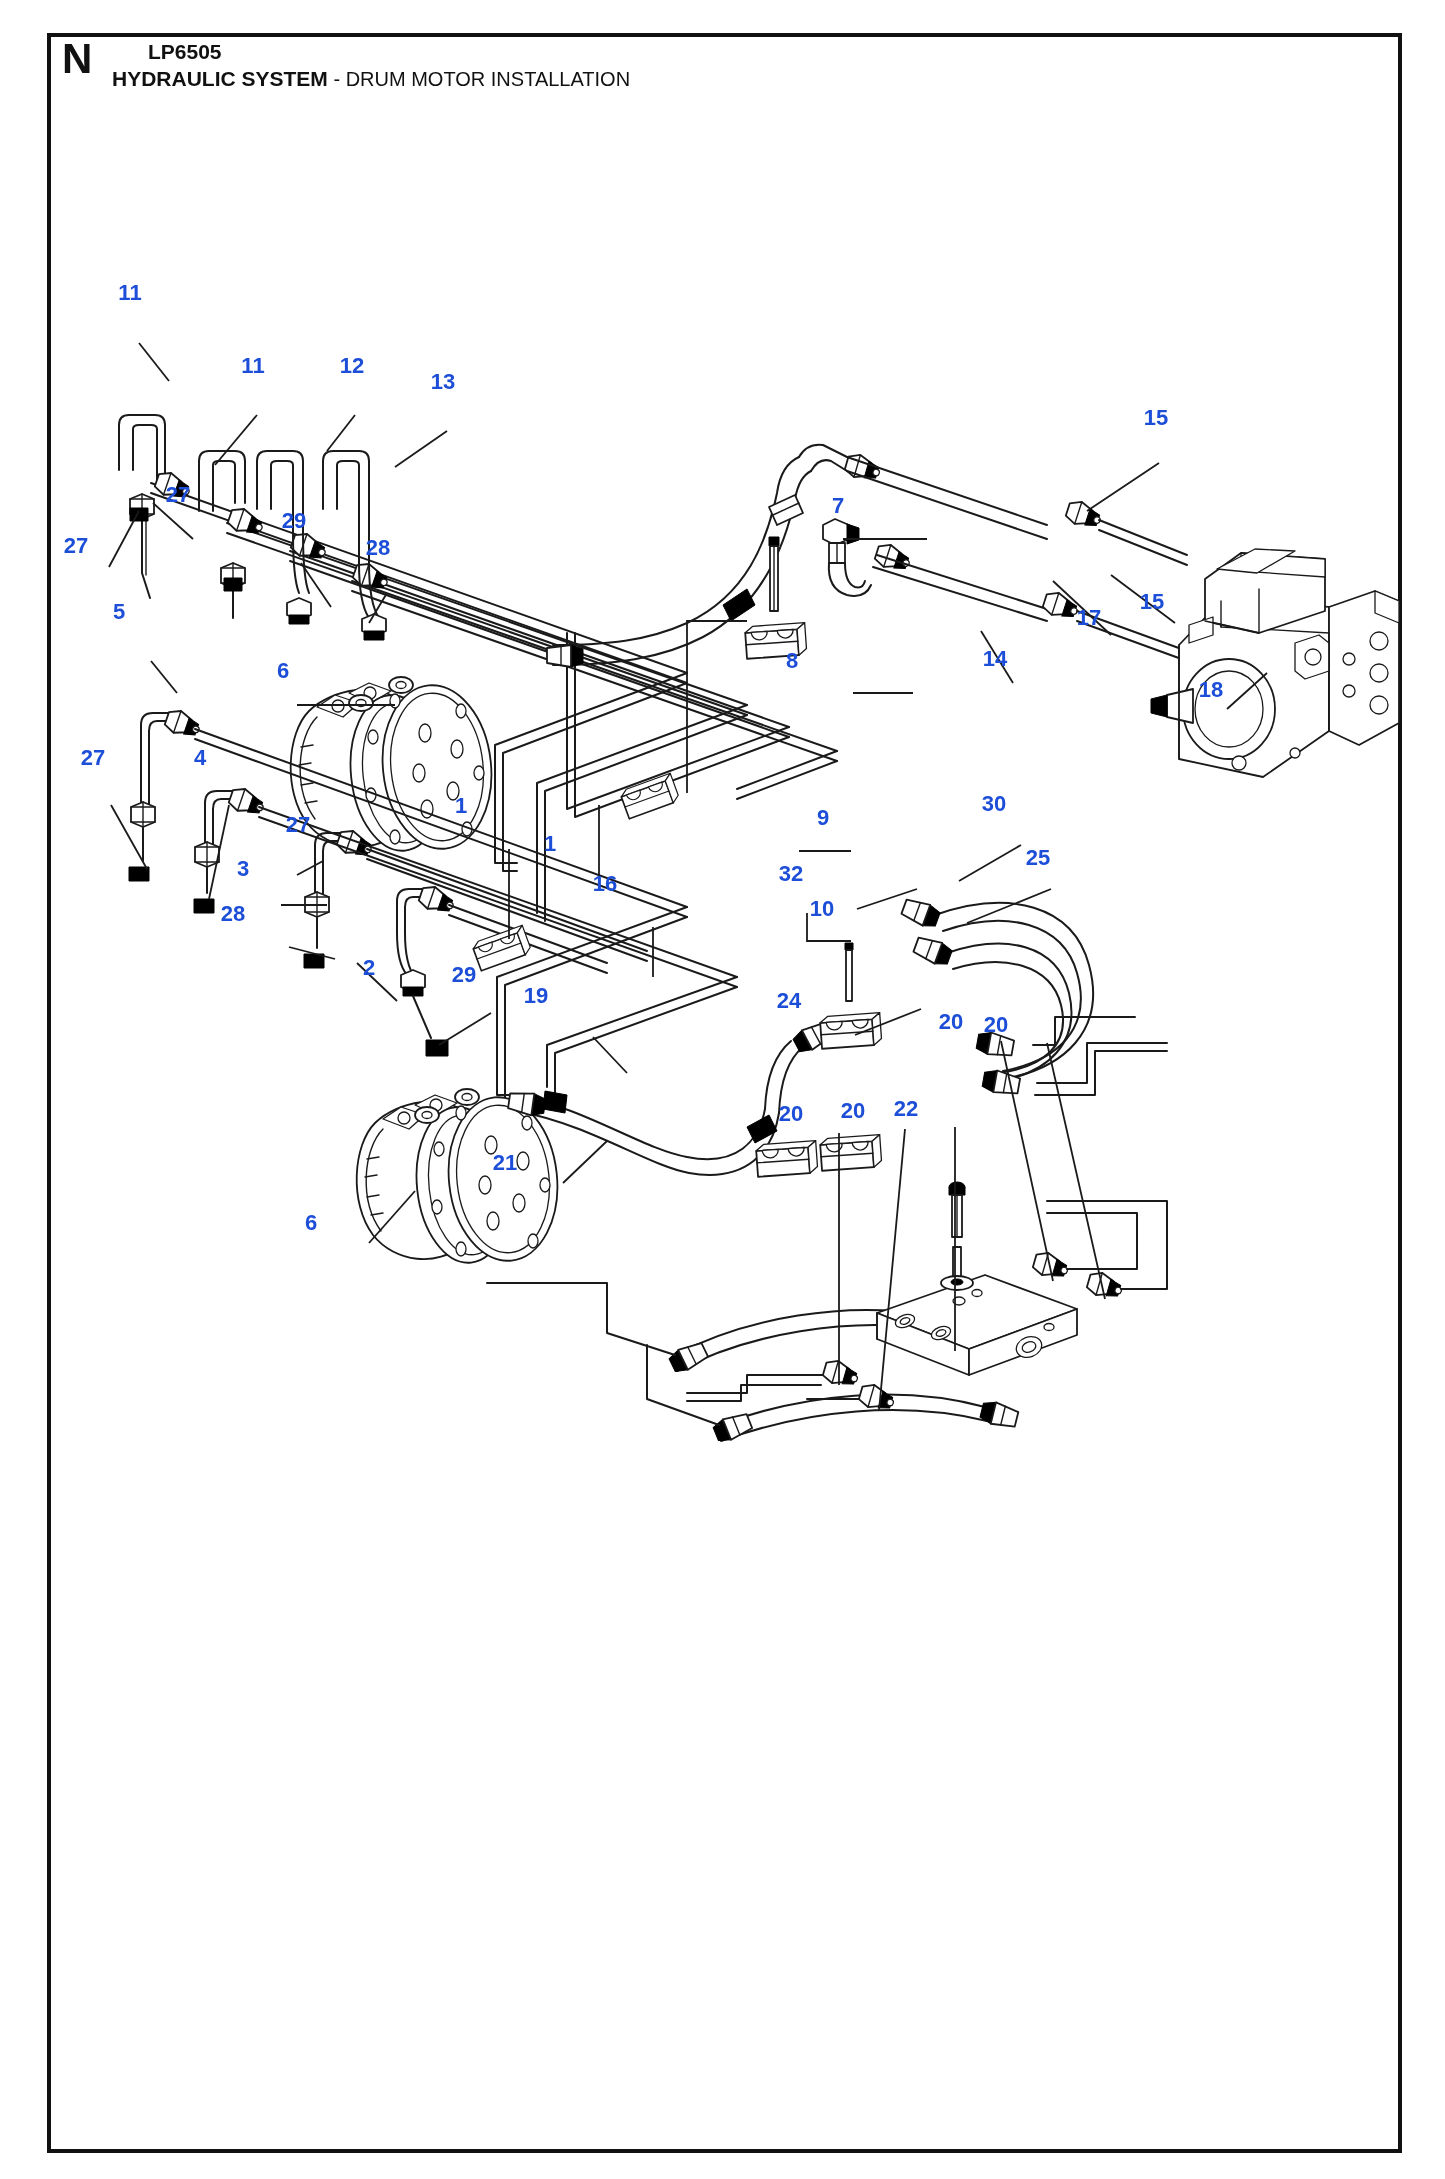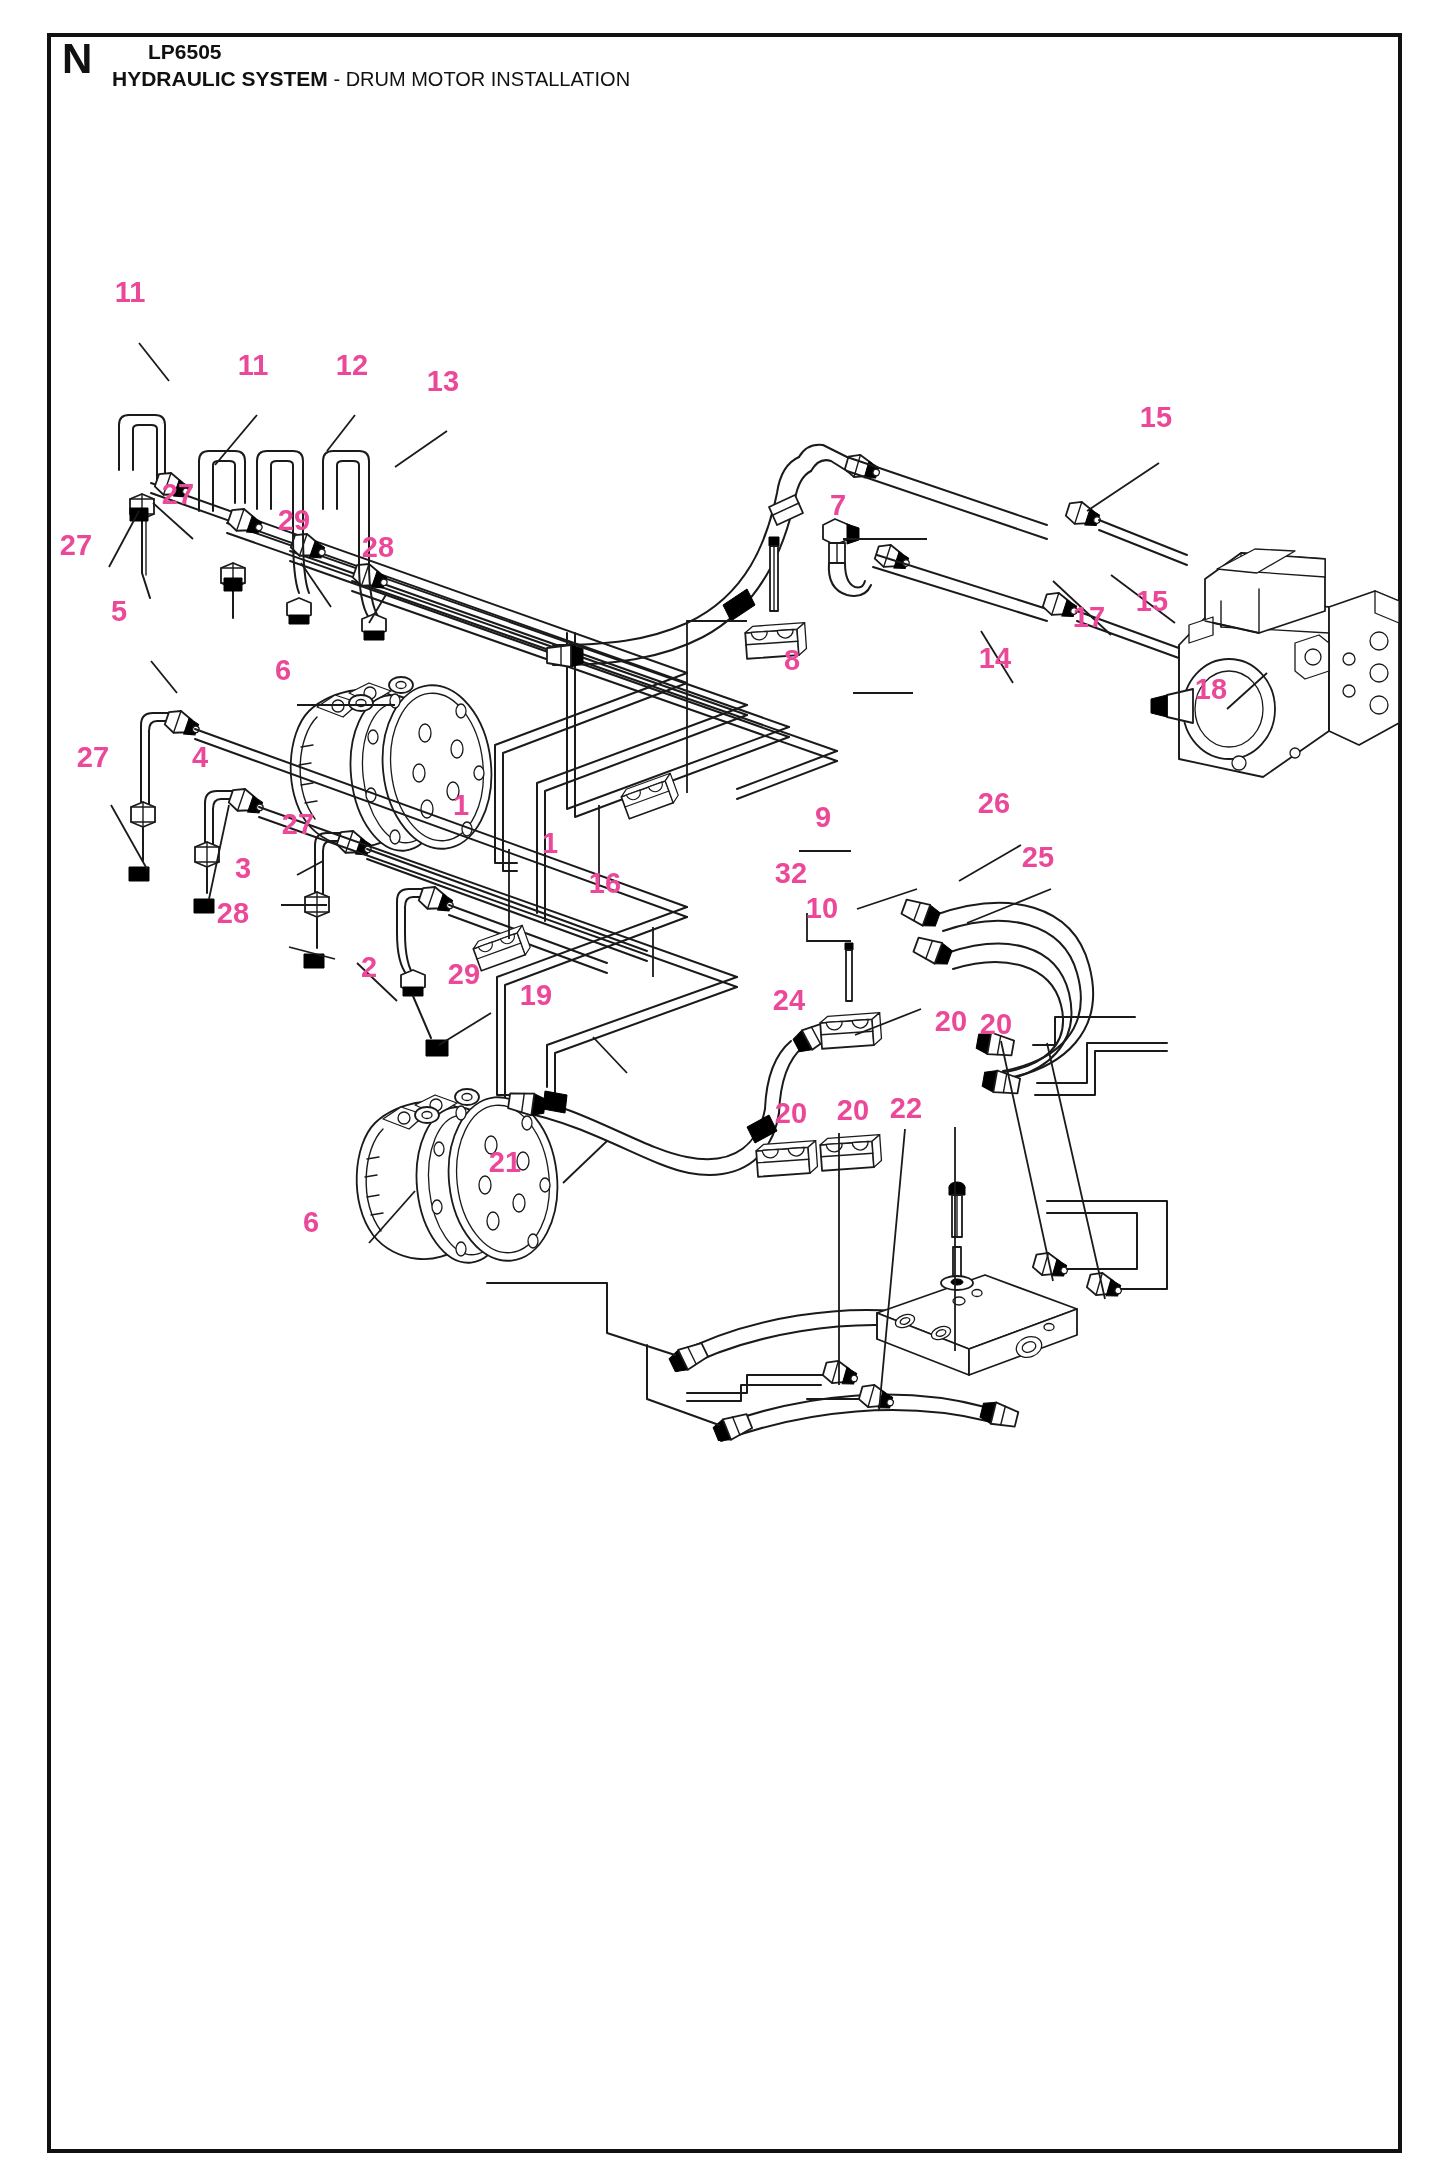--- a/index.html
+++ b/index.html
@@ -28,21 +28,21 @@
   #subtitle-main{font-size:21px;font-weight:bold;color:#111;}
   #subtitle-dash{font-size:20px;font-weight:normal;color:#111;}
   #subtitle-sub{font-size:20px;font-weight:normal;color:#111;}
 
   
   #drawing{position:absolute;left:47px;top:33px;width:1355px;height:2120px;}
   #drawing svg{display:block;}
 
   
   .callout{
-    position:absolute;font-size:29px;font-weight:bold;color:#ec4899;
+    position:absolute;font-size:22px;font-weight:bold;color:#1d4ed8;
     font-family:"Liberation Sans",sans-serif;line-height:23px;
     transform:translate(-50%,-50%);white-space:nowrap;
   }
 </style>
 </head>
 <body>
 
 <div id="page">
 
   <div id="frame"></div>
@@ -625,21 +625,21 @@
     <div class="callout" style="left:298px;top:824px">27</div>
     <div class="callout" style="left:243px;top:868px">3</div>
     <div class="callout" style="left:233px;top:913px">28</div>
     <div class="callout" style="left:369px;top:967px">2</div>
     <div class="callout" style="left:464px;top:974px">29</div>
     <div class="callout" style="left:461px;top:805px">1</div>
     <div class="callout" style="left:550px;top:843px">1</div>
     <div class="callout" style="left:605px;top:883px">16</div>
     <div class="callout" style="left:823px;top:817px">9</div>
     <div class="callout" style="left:1038px;top:857px">25</div>
-    <div class="callout" style="left:994px;top:803px">26</div>
+    <div class="callout" style="left:994px;top:803px">30</div>
     <div class="callout" style="left:822px;top:908px">10</div>
     <div class="callout" style="left:791px;top:873px">32</div>
     <div class="callout" style="left:789px;top:1000px">24</div>
     <div class="callout" style="left:536px;top:995px">19</div>
     <div class="callout" style="left:951px;top:1021px">20</div>
     <div class="callout" style="left:996px;top:1024px">20</div>
     <div class="callout" style="left:791px;top:1113px">20</div>
     <div class="callout" style="left:853px;top:1110px">20</div>
     <div class="callout" style="left:906px;top:1108px">22</div>
     <div class="callout" style="left:505px;top:1162px">21</div>

